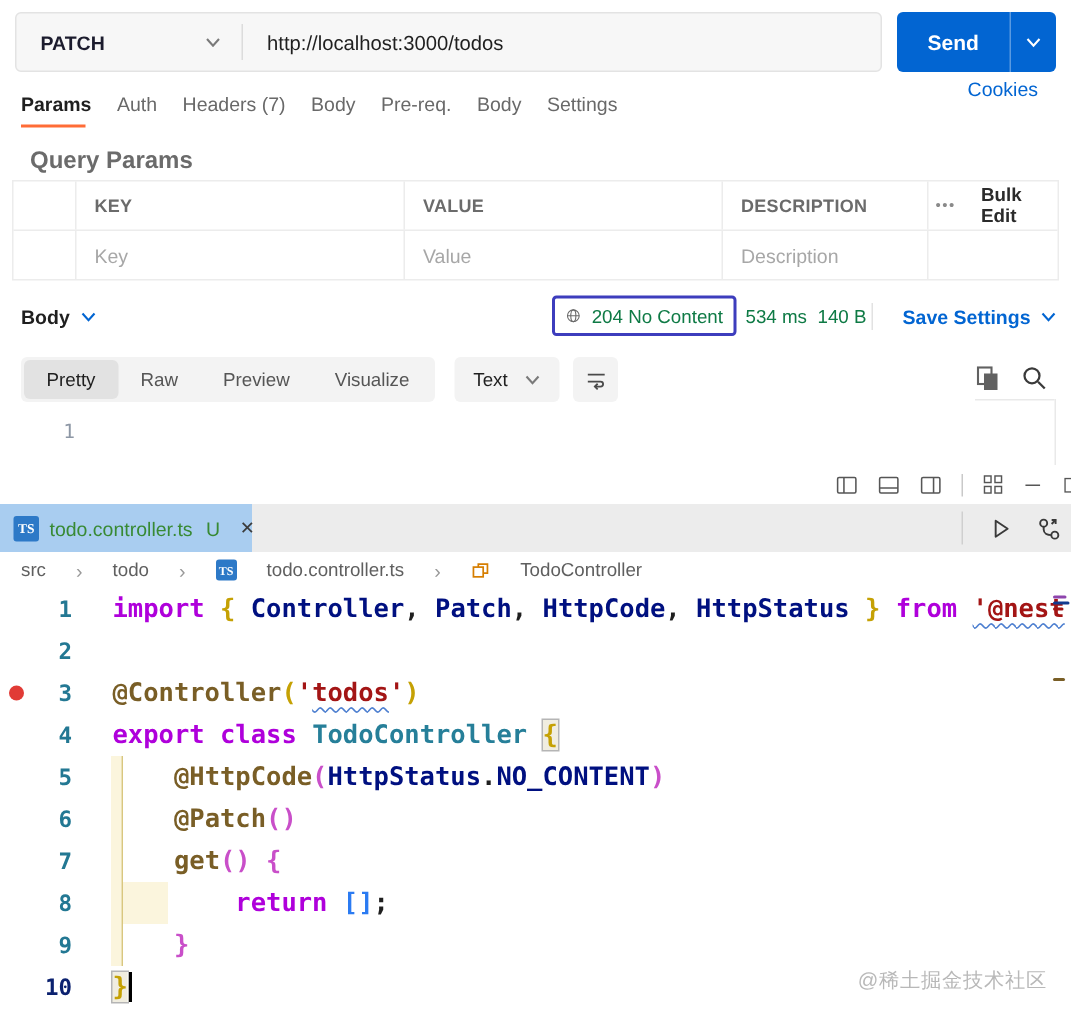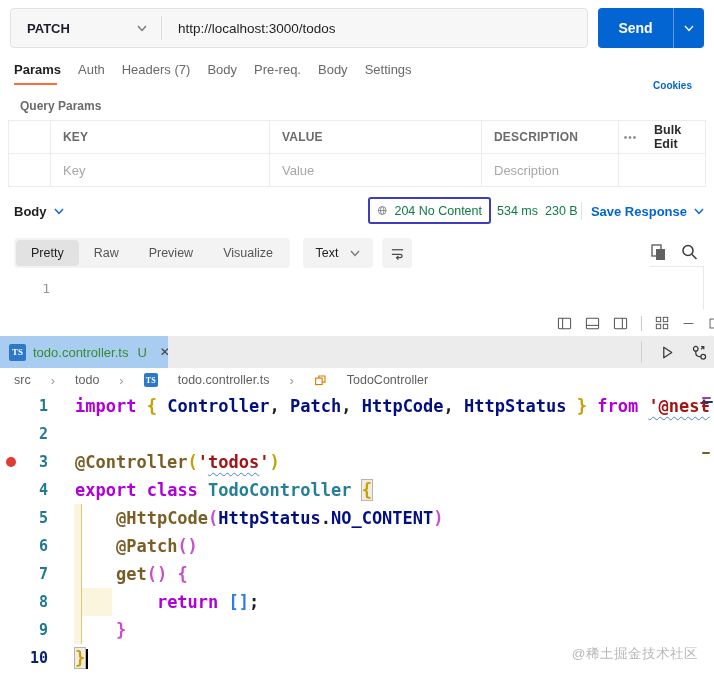--- a/index.html
+++ b/index.html
@@ -20,23 +20,23 @@
             display:flex;color:#fff;cursor:pointer;}
   .send-main{flex:1;display:flex;align-items:center;justify-content:center;font-size:14px;font-weight:700;}
   .send-split{width:30px;display:flex;align-items:center;justify-content:center;
               border-left:1px solid rgba(255,255,255,.35);}
   .send-split .chev polyline{stroke:#fff;}
 
   .req-tabs{left:14px;top:62px;display:flex;gap:17px;font-size:13px;color:#696969;align-items:center;}
   .req-tab{padding-bottom:8px;position:relative;cursor:pointer;white-space:nowrap;}
   .req-tab.active{color:#1f1f1f;font-weight:600;}
   .req-tab.active::after{content:"";position:absolute;left:0;right:4px;bottom:0;height:2px;background:#ff6c37;}
-  .cookies{right:22px;top:80px;color:#0265d2;font-weight:700;font-size:10px;cursor:pointer;}
-
-  .qp-title{left:20px;top:99px;font-size:12px;font-weight:600;color:#6b6b6b;}
+  .cookies{right:22px;top:52px;color:#0265d2;font-weight:400;font-size:13px;cursor:pointer;}
+
+  .qp-title{left:20px;top:99px;font-size:16px;font-weight:600;color:#6b6b6b;}
 
   .qp-table{left:8px;top:120px;width:698px;border-top:1px solid #ececec;border-bottom:1px solid #ececec;
             border-left:1px solid #ececec;border-right:1px solid #ececec;box-sizing:border-box;}
   .qp-row{display:grid;grid-template-columns:41px 219px 212px 137px 24px 1fr;height:32px;}
   .qp-row.header{border-bottom:1px solid #ececec;}
   .qp-cell{display:flex;align-items:center;padding-left:12px;box-sizing:border-box;}
   .qp-cell.bordered{border-left:1px solid #ececec;}
   .qp-head{font-size:12px;font-weight:600;color:#6b6b6b;letter-spacing:.2px;}
   .qp-ph{font-size:13px;color:#a7a7a7;}
   .qp-more{justify-content:center;padding-left:0;color:#8a8a8a;font-size:10px;letter-spacing:1px;cursor:pointer;}
@@ -201,24 +201,24 @@
   </div>
   <div class="abs status-box">
     <svg width="15" height="15" viewBox="0 0 16 16">
       <circle cx="8" cy="8" r="6" fill="none" stroke="#6a6a6a" stroke-width="1.1"></circle>
       <ellipse cx="8" cy="8" rx="2.6" ry="6" fill="none" stroke="#6a6a6a" stroke-width="1.1"></ellipse>
       <line x1="2" y1="8" x2="14" y2="8" stroke="#6a6a6a" stroke-width="1.1"></line>
     </svg>
     <span class="status-text green">204 No Content</span>
   </div>
   <div class="abs resp-meta green" style="left:497px;top:204px;">534 ms</div>
-  <div class="abs resp-meta green" style="left:545px;top:204px;">230 B</div>
+  <div class="abs resp-meta green" style="left:545px;top:204px;">140 B</div>
   <div class="abs meta-divider"></div>
   <div class="abs save-resp">
-    <span>Save Response</span>
+    <span>Save Settings</span>
     <svg class="chev" viewBox="0 0 10 7">
         <polyline points="1,1 5,5.5 9,1"></polyline>
       </svg>
   </div>
 
   <div class="abs view-group">
     <span class="view-tab active">Pretty</span>
     <span class="view-tab">Raw</span>
     <span class="view-tab">Preview</span>
     <span class="view-tab">Visualize</span>

